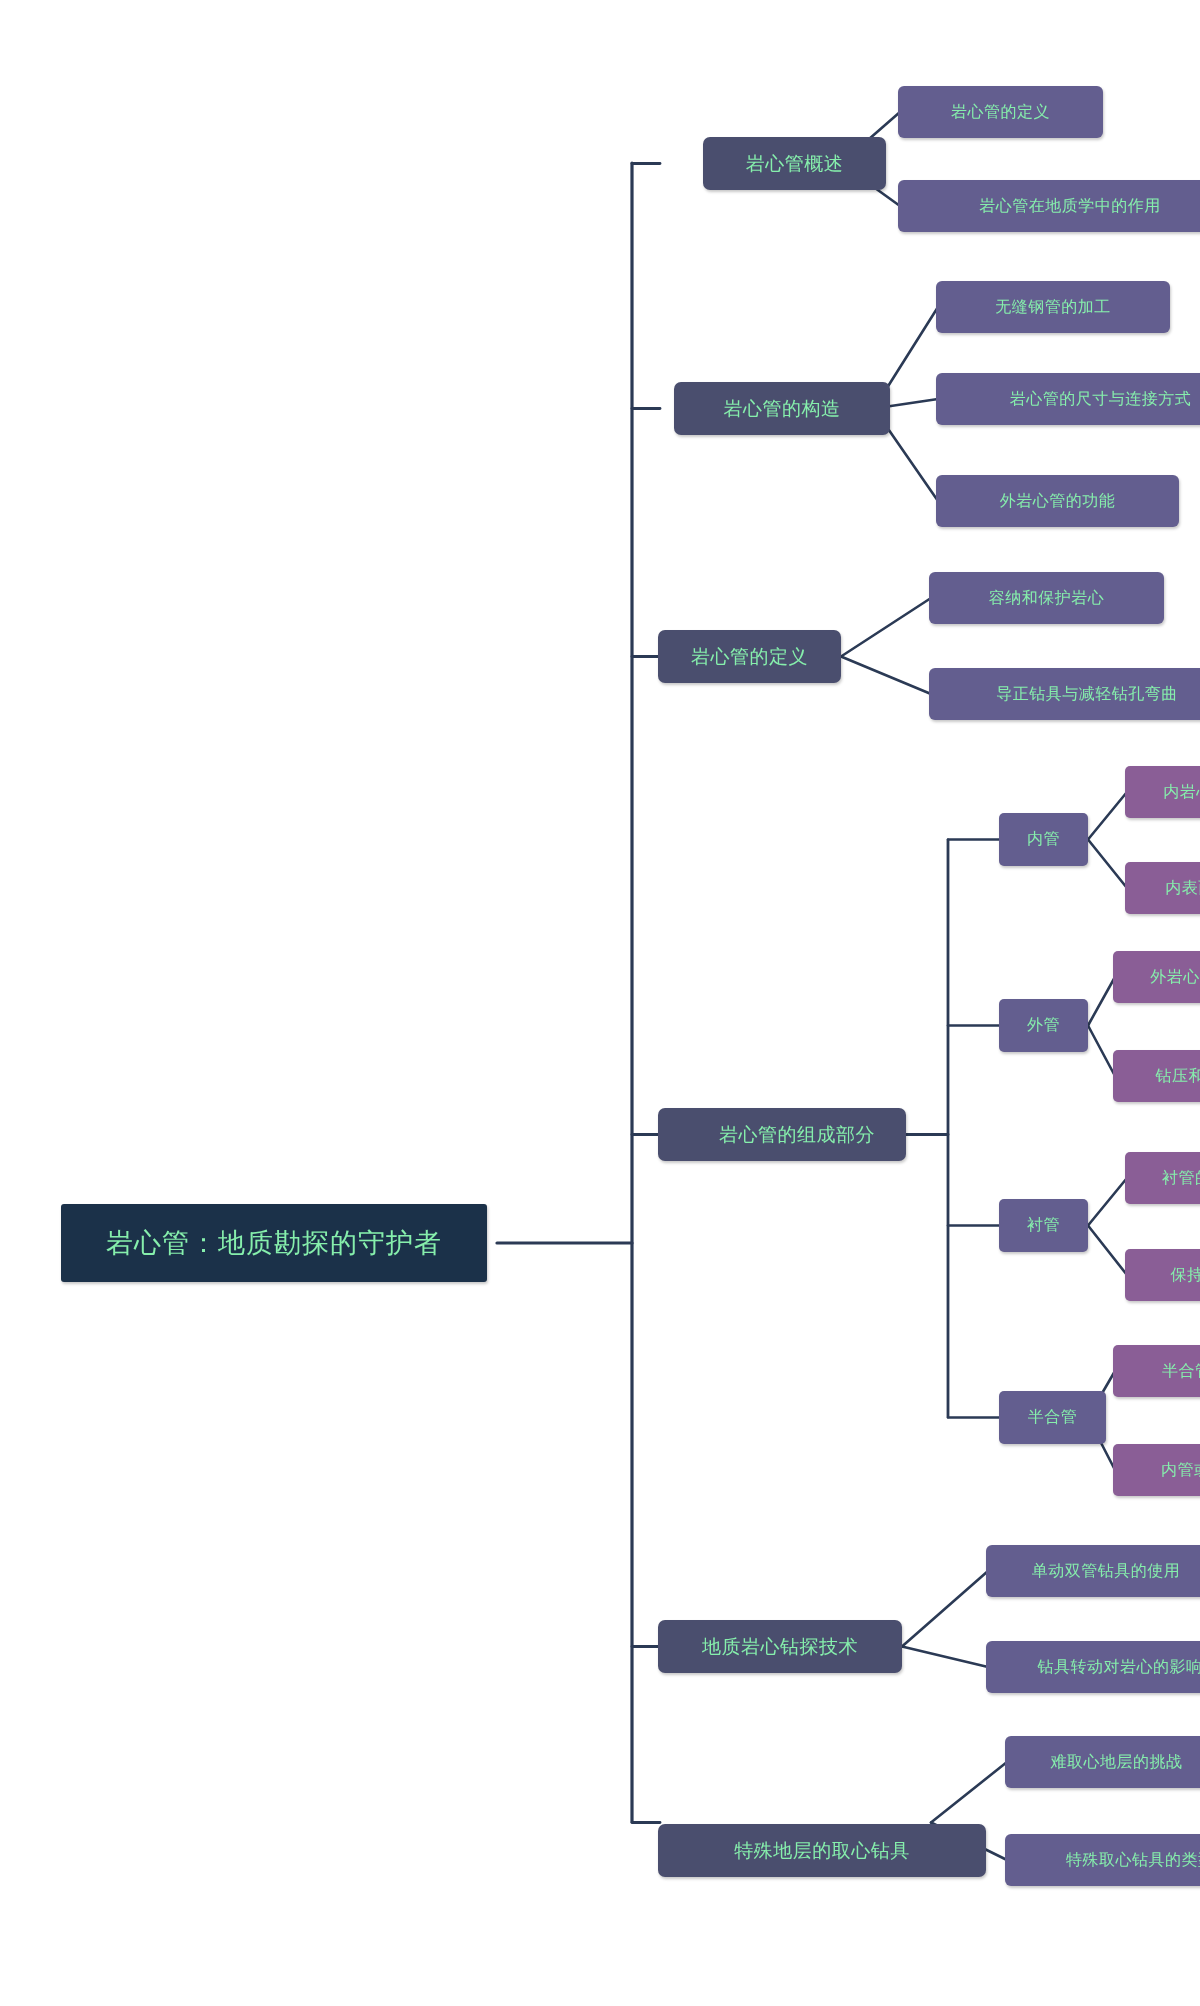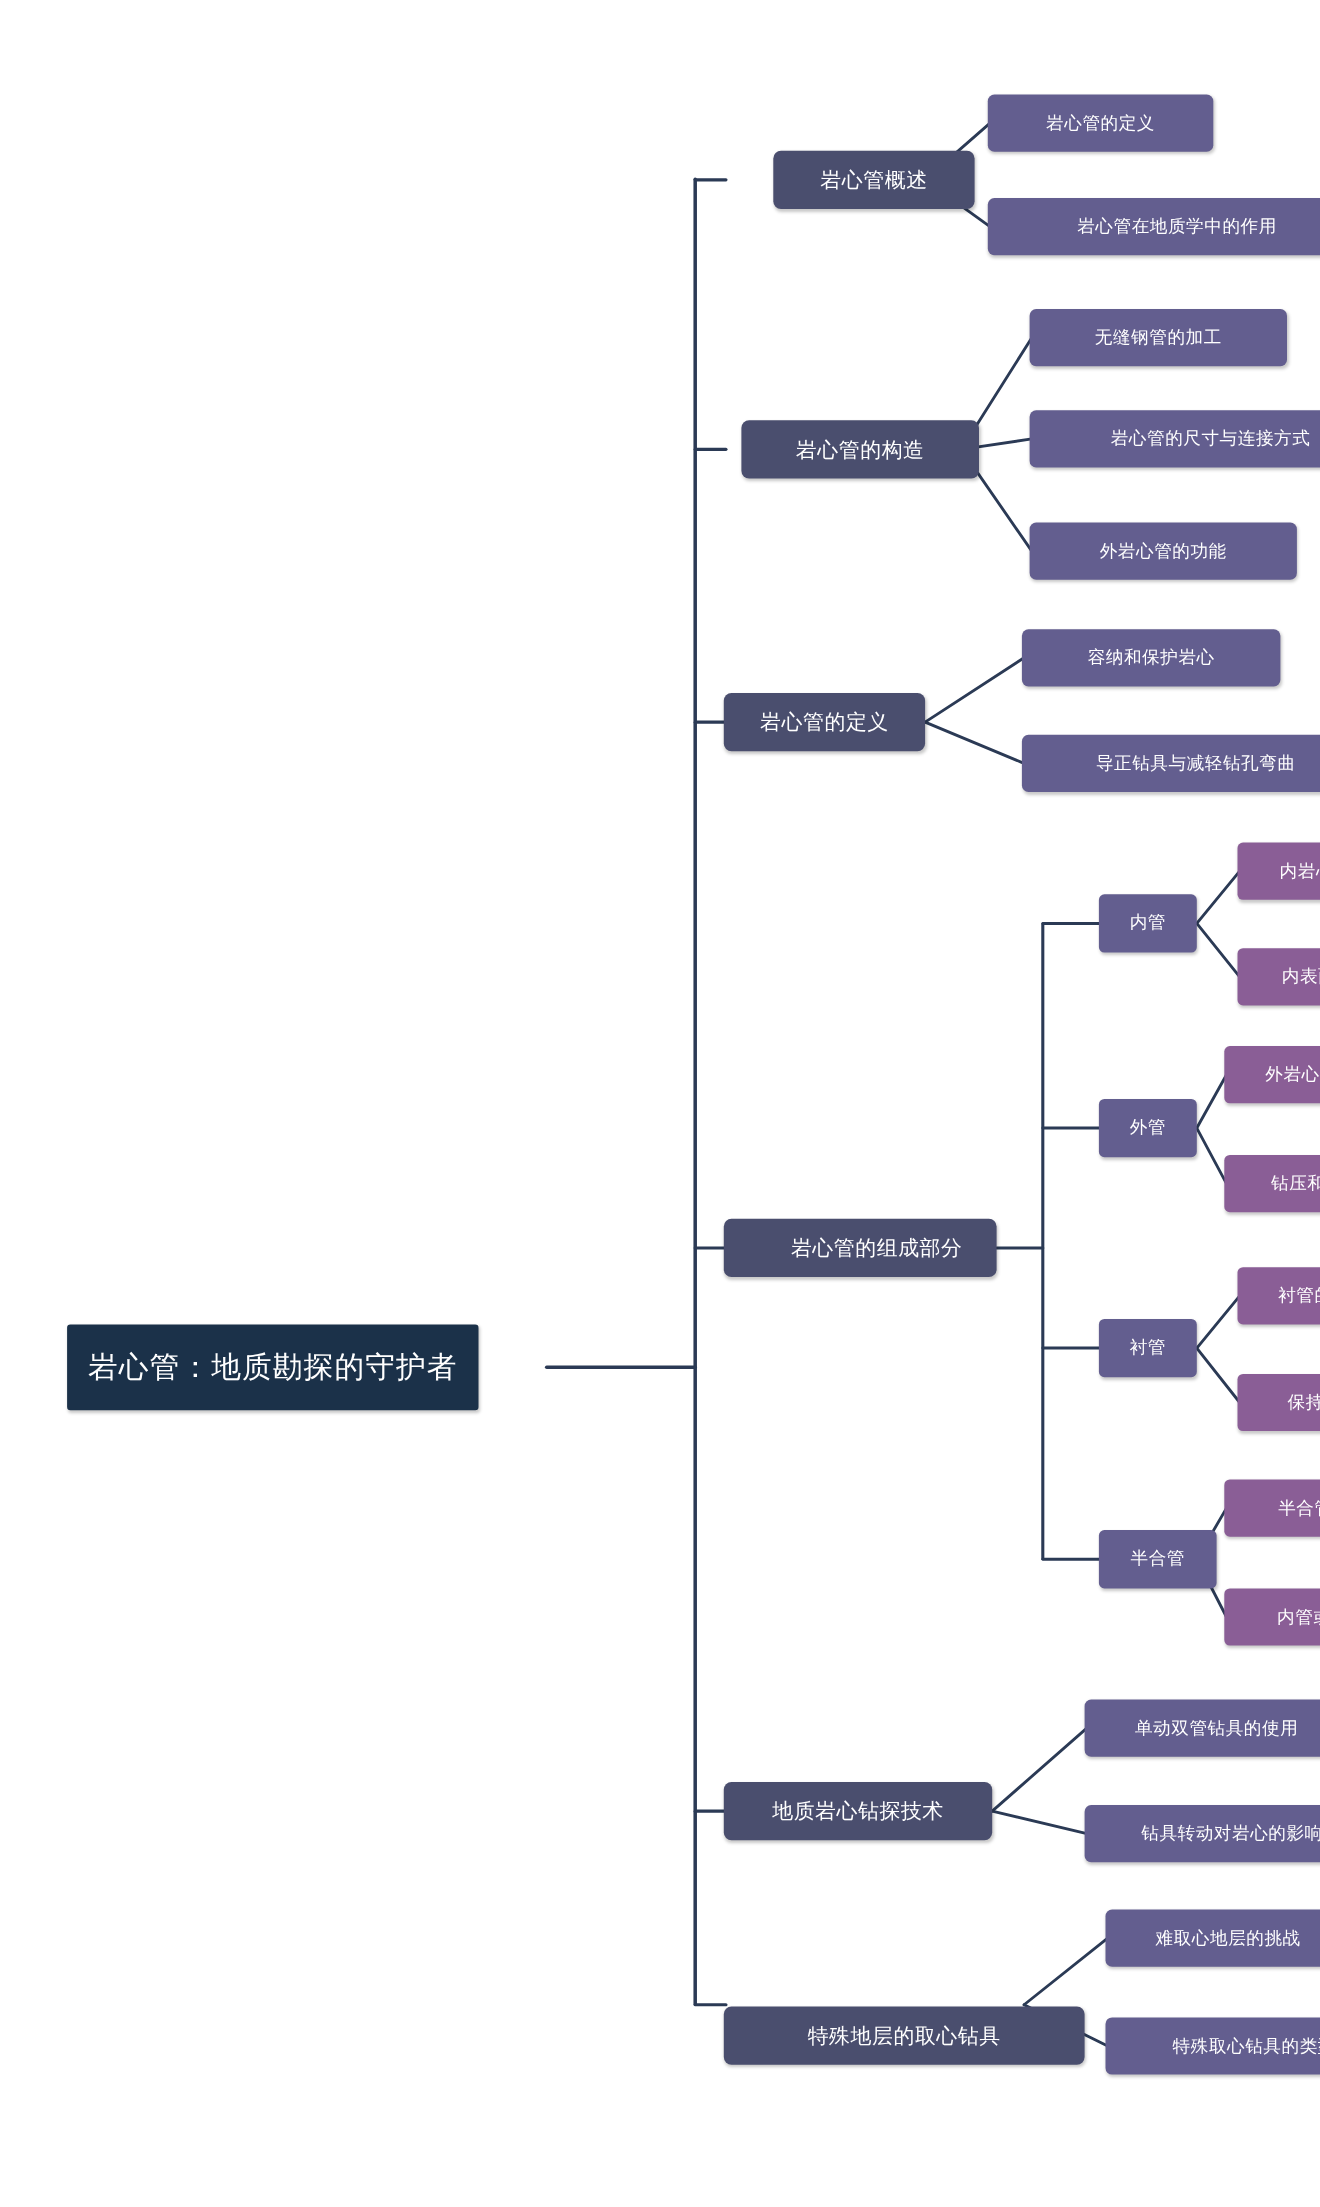--- a/index.html
+++ b/index.html
@@ -19,21 +19,21 @@
     position: absolute;
     left: 0; top: 0;
     width: 1200px; height: 2006px;
     pointer-events: none;
   }
   .node {
     position: absolute;
     display: flex;
     align-items: center;
     justify-content: center;
-    color: #ffffff;
+    color: #86efac;
     white-space: nowrap;
     letter-spacing: 0.5px;
     box-shadow: 1px 2px 3px rgba(0,0,0,0.22);
   }
   .node.root {
     background: #1b3149;
     border-radius: 3px;
     font-size: 27px;
     padding: 0 16px;
     letter-spacing: 1px;
@@ -98,21 +98,21 @@
         <polyline points="632,1646.5 660,1646.5" stroke-width="2.8"></polyline>
         <polyline points="902,1646.5 988,1571" stroke-width="2.6"></polyline>
         <polyline points="902,1646.5 988,1667" stroke-width="2.6"></polyline>
         <polyline points="632,1822.5 660,1822.5" stroke-width="2.8"></polyline>
         <polyline points="931,1822.5 1007,1762" stroke-width="2.6"></polyline>
         <polyline points="931,1822.5 1007,1860" stroke-width="2.6"></polyline>
       </g>
   </svg>
 
   <div id="nodes">
-      <div class="node root" style="left: 61px; top: 1204px; width: 374px; height: 78px;">
+      <div class="node root" style="left: 61px; top: 1204px; width: 426px; height: 78px;">
         <span>岩心管：地质勘探的守护者</span>
       </div>
       <div class="node lvl1" style="left: 658px; top: 137px; width: 183px; height: 53px; margin-left: 45px;">
         <span>岩心管概述</span>
       </div>
       <div class="node lvl2" style="left: 898px; top: 86px; width: 205px; height: 52px;">
         <span>岩心管的定义</span>
       </div>
       <div class="node lvl2" style="left: 898px; top: 180px; width: 344px; height: 52px;">
         <span>岩心管在地质学中的作用</span>

